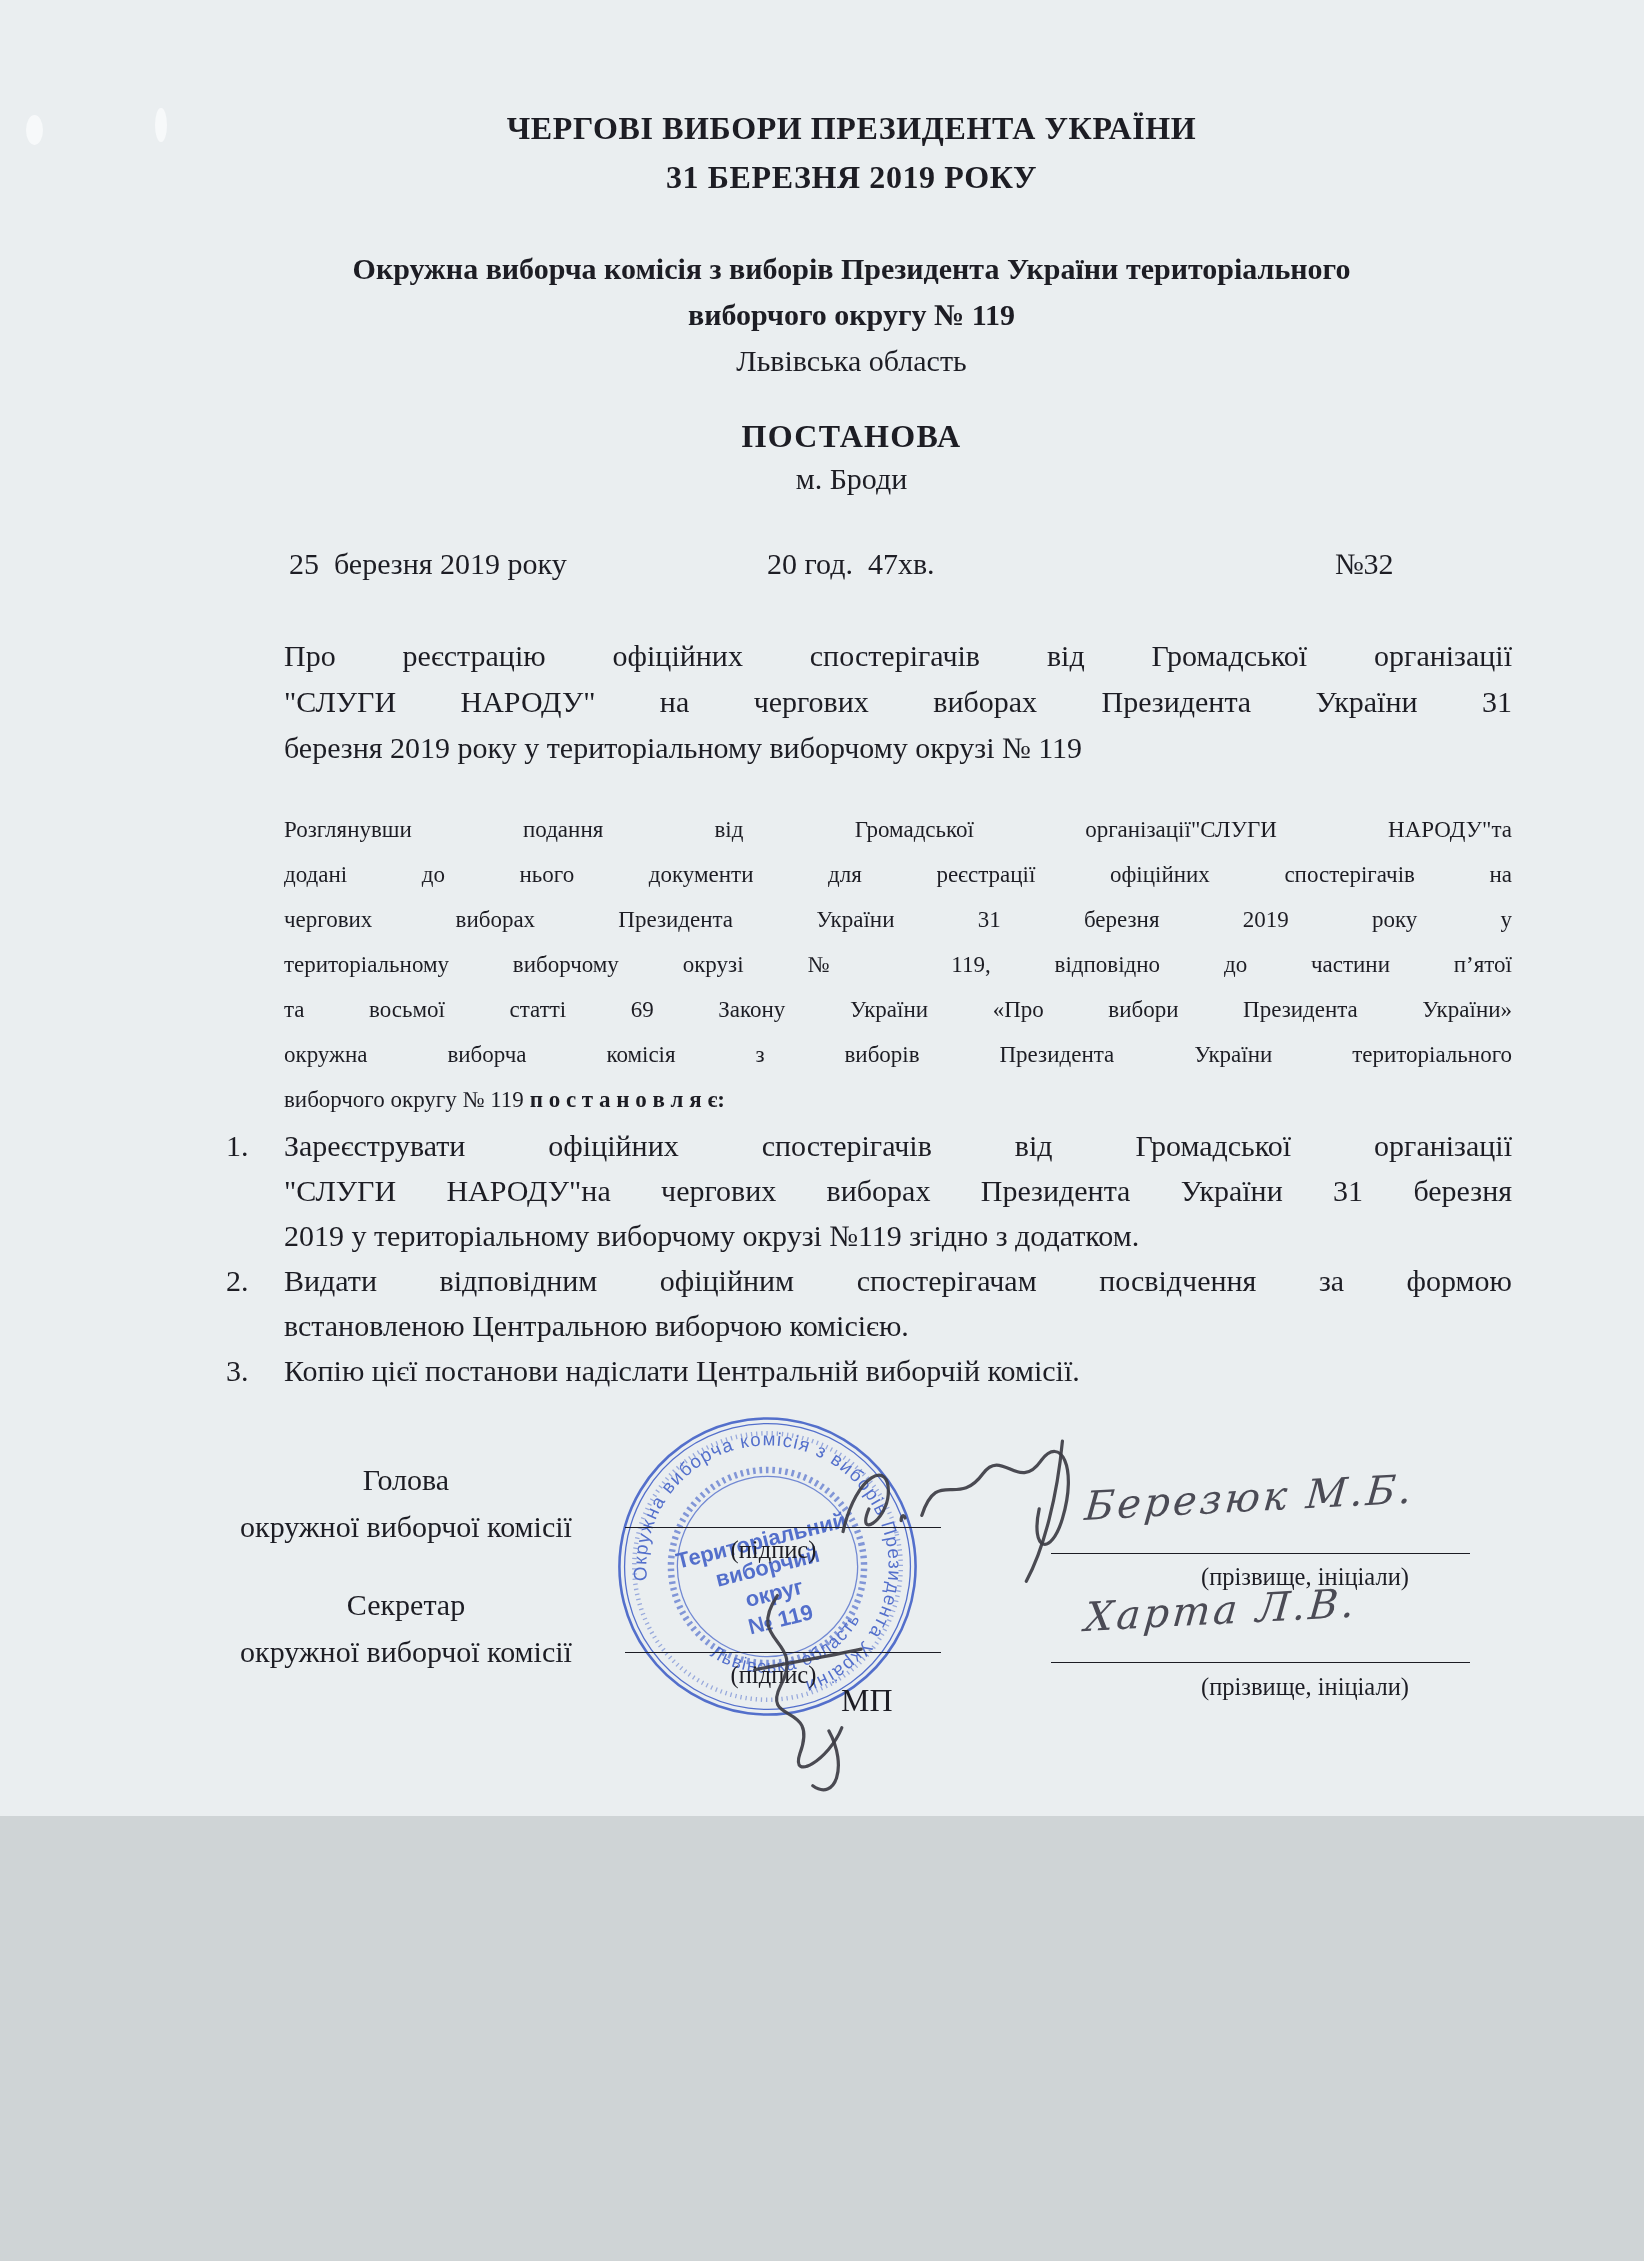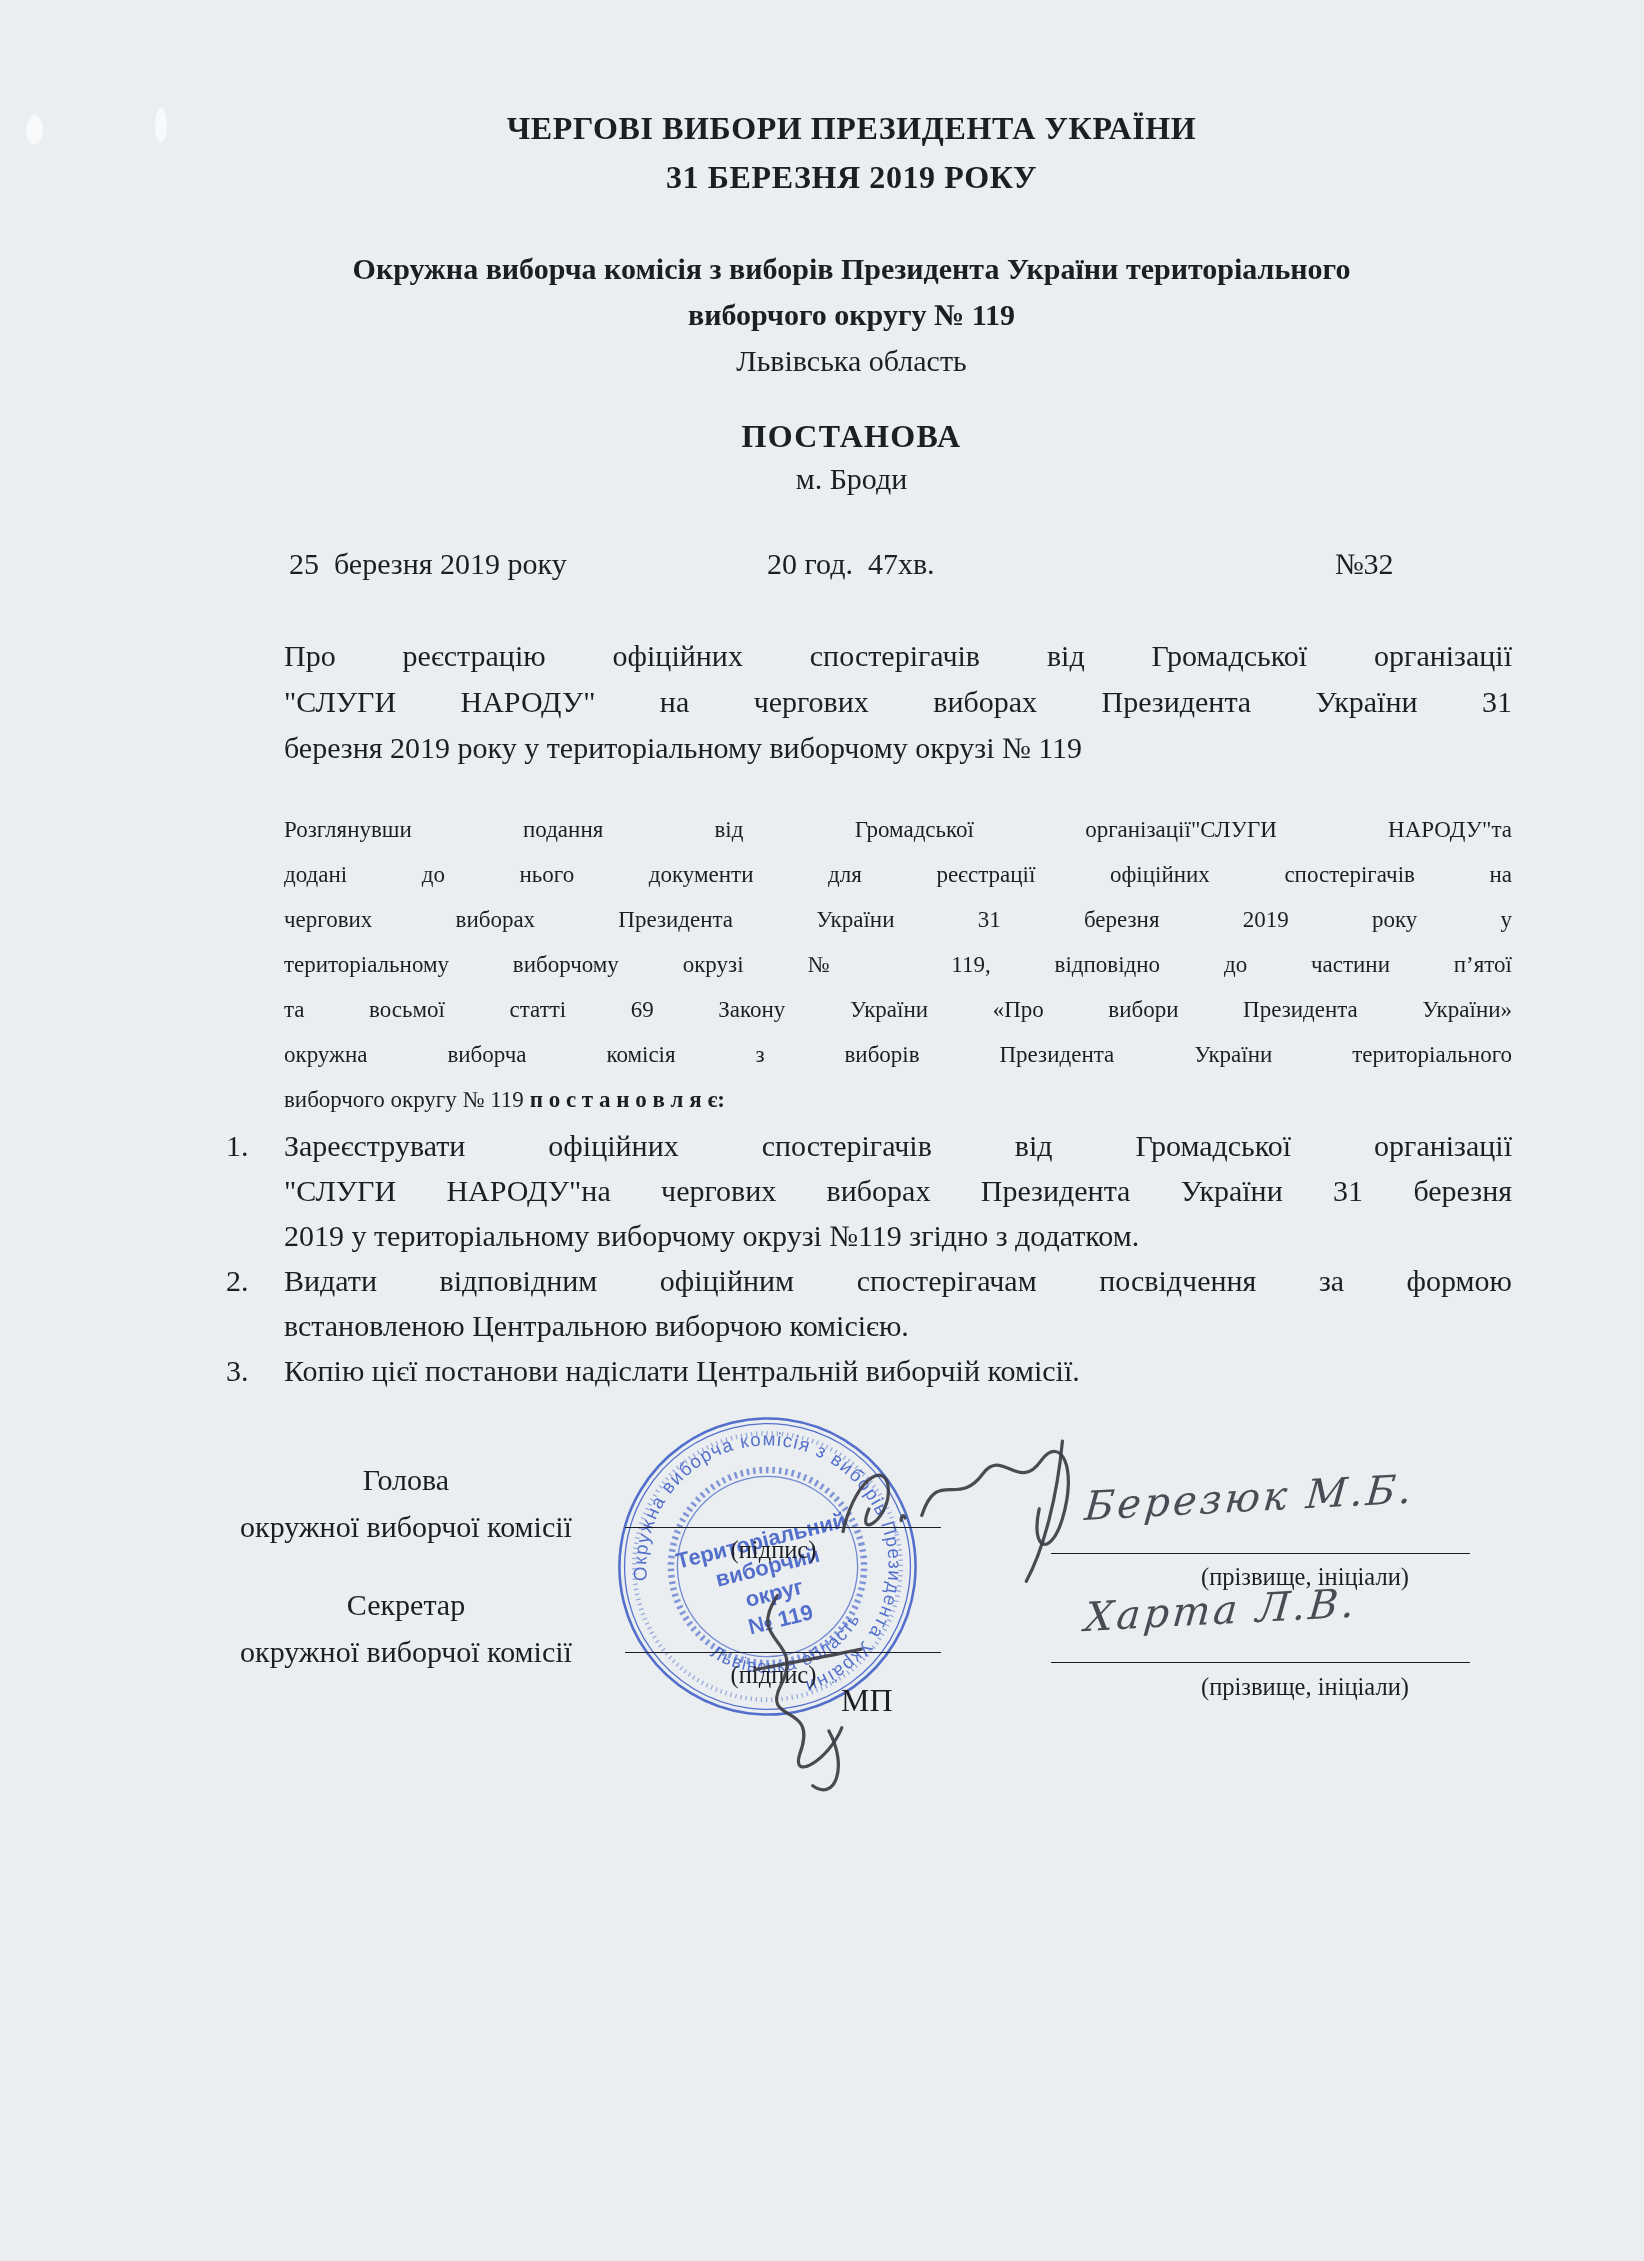--- a/index.html
+++ b/index.html
@@ -1,17 +1,17 @@
 <!DOCTYPE html>
 <html style="font-size:10.3px"><head>
 <meta charset="utf-8">
 <style>
   html,body{margin:0;padding:0;background:#cfd4d6;}
   .page{
-    position:relative;width:1644px;height:2261px;
+    position:relative;width:1644px;height:1816px;
     background:#eaeef0;
     font-family:"Liberation Serif","DejaVu Serif",serif;
     color:#1d1d24;overflow:hidden;
   }
   .abs{position:absolute;}
   .center{text-align:center;}
   .ws{white-space:pre-wrap;}
   
   .title-block{left:123px;top:104px;width:1457px;font-size:32px;font-weight:bold;line-height:49px;letter-spacing:0.6px;}
   .commission-block{left:123px;top:246px;width:1457px;font-size:30px;font-weight:bold;line-height:46px;}

